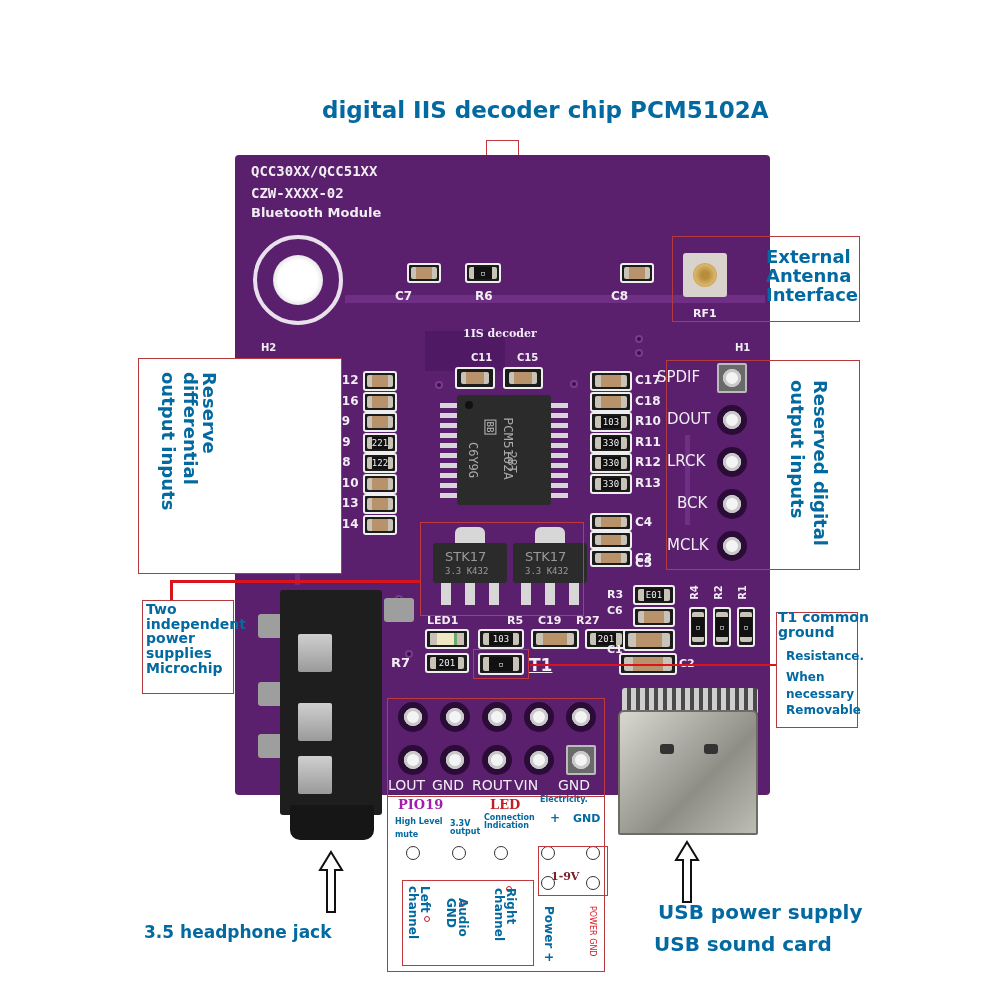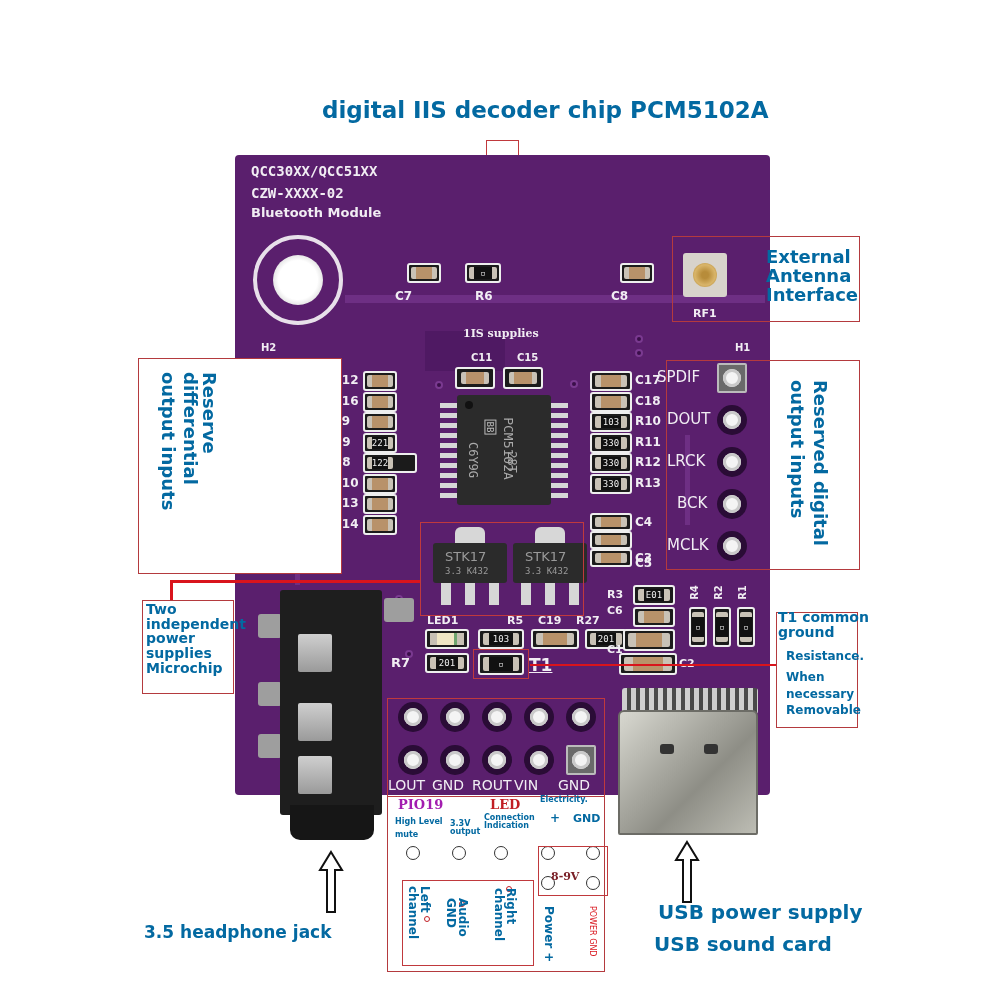--- a/index.html
+++ b/index.html
@@ -74,21 +74,21 @@
     </div>
   <div class="silk" style="left:376px; top:134px; font-size:12px;">C8</div>
 
   <div class="abs" style="left:448px; top:98px; width:44px; height:44px; background:#d8d3cc; border-radius:3px;"></div>
   <div class="abs" style="left:458px; top:108px; width:24px; height:24px; border-radius:50%; background:radial-gradient(circle,#b78c3a 20%,#d9b56a 60%,#a57b2a 100%);"></div>
   <div class="silk" style="left:458px; top:152px; font-size:11px;">RF1</div>
 
   <div class="silk" style="left:26px; top:187px; font-size:10px;">H2</div>
   <div class="silk" style="left:500px; top:187px; font-size:10px;">H1</div>
 
-  <div class="silk" style="left:228px; top:172px; font-size:11px; font-family:'DejaVu Serif',serif;">1IS supplies</div>
+  <div class="silk" style="left:228px; top:172px; font-size:11px; font-family:'DejaVu Serif',serif;">1IS decoder</div>
 
   <div class="silk" style="left:236px; top:197px; font-size:10px;">C11</div>
   <div class="silk" style="left:282px; top:197px; font-size:10px;">C15</div>
   <div class="smd" style="left:220px; top:212px; width:40px; height:22px;">
       <div class="cap" style="left:4px;top:3px;width:28px;height:12px;"></div>
     </div>
   <div class="smd" style="left:268px; top:212px; width:40px; height:22px;">
       <div class="cap" style="left:4px;top:3px;width:28px;height:12px;"></div>
     </div>
 
@@ -134,21 +134,21 @@
       </div>
       <div class="silk" style="left:98px; top:259px; font-size:12px;">C9</div>
       <div class="smd" style="left:128px; top:257px; width:34px; height:20px;">
         <div class="cap" style="left:2px;top:2px;width:26px;height:12px;"></div>
       </div>
       <div class="silk" style="left:98px; top:279.5px; font-size:12px;">R9</div>
       <div class="smd" style="left:128px; top:277.5px; width:34px; height:20px;">
         <div class="res" style="left:2px;top:2px;width:26px;height:12px;">221</div>
       </div>
       <div class="silk" style="left:98px; top:300px; font-size:12px;">R8</div>
-      <div class="smd" style="left:128px; top:298px; width:54px; height:20px;">
+      <div class="smd" style="left:128px; top:298px; width:34px; height:20px;">
         <div class="res" style="left:2px;top:2px;width:26px;height:12px;">122</div>
       </div>
       <div class="silk" style="left:98px; top:320.5px; font-size:12px;">C10</div>
       <div class="smd" style="left:128px; top:318.5px; width:34px; height:20px;">
         <div class="cap" style="left:2px;top:2px;width:26px;height:12px;"></div>
       </div>
       <div class="silk" style="left:98px; top:341px; font-size:12px;">C13</div>
       <div class="smd" style="left:128px; top:339px; width:34px; height:20px;">
         <div class="cap" style="left:2px;top:2px;width:26px;height:12px;"></div>
       </div>
@@ -414,21 +414,21 @@
     <div class="abs" style="left:541px; top:846px; width:14px; height:14px; border-radius:50%; border:1px solid #333; background:#fff;"></div>
     <div class="abs" style="left:586px; top:846px; width:14px; height:14px; border-radius:50%; border:1px solid #333; background:#fff;"></div>
     <div class="abs" style="left:541px; top:876px; width:14px; height:14px; border-radius:50%; border:1px solid #333; background:#fff;"></div>
     <div class="abs" style="left:586px; top:876px; width:14px; height:14px; border-radius:50%; border:1px solid #333; background:#fff;"></div>
     <div class="abs" style="left:424px; top:916px; width:6px; height:6px; border-radius:50%; border:1px solid #c11f25; background:#fff;"></div>
     <div class="abs" style="left:459px; top:901px; width:6px; height:6px; border-radius:50%; border:1px solid #c11f25; background:#fff;"></div>
     <div class="abs" style="left:506px; top:886px; width:6px; height:6px; border-radius:50%; border:1px solid #c11f25; background:#fff;"></div>
   </div>
 
 <div class="thin-box" style="left:538px; top:846px; width:70px; height:50px;"></div>
-<div class="abs" style="left:551px; top:870px; color:#7a2027; font: bold 11px 'DejaVu Serif', serif;">8-9V</div>
+<div class="abs" style="left:551px; top:870px; color:#7a2027; font: bold 11px 'DejaVu Serif', serif;">1-9V</div>
 
 <div class="thin-box" style="left:402px; top:880px; width:132px; height:86px;"></div>
 
 <div class="ann" style="left:406px; top:886px; writing-mode:vertical-rl; font-size:12px; height:80px;">
   <span>Left channel</span>
 </div>
 <div class="ann" style="left:444px; top:898px; writing-mode:vertical-rl; font-size:12px; height:70px;">
   <span>Audio GND</span>
 </div>
 <div class="ann" style="left:492px; top:888px; writing-mode:vertical-rl; font-size:12px; height:80px;">

